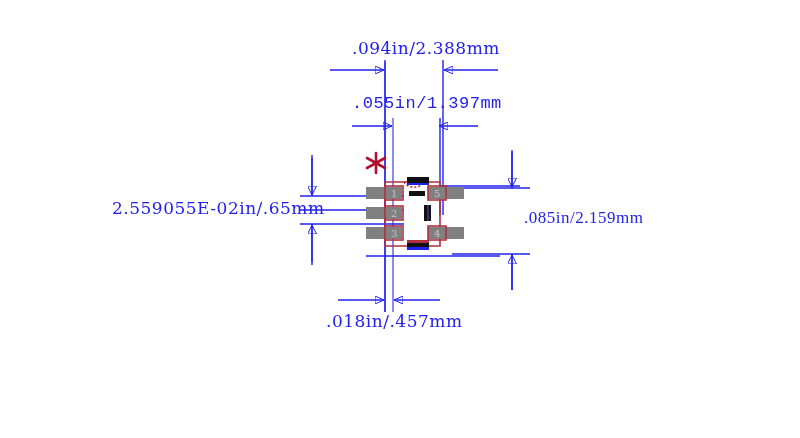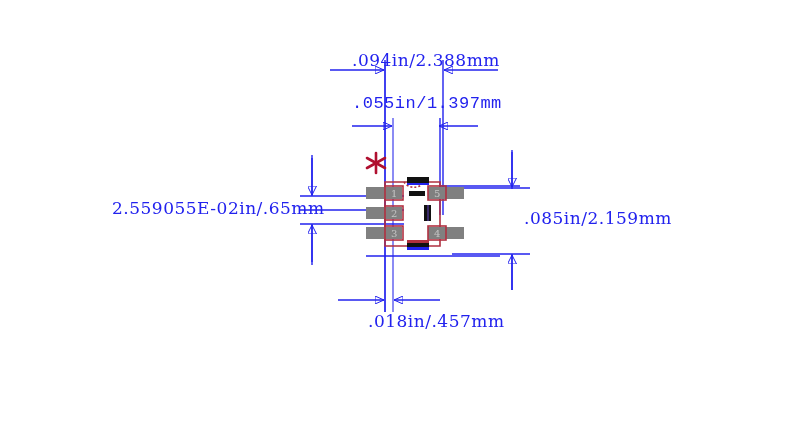--- a/index.html
+++ b/index.html
@@ -144,23 +144,23 @@
     </g>
 
     <g stroke="#b01030" stroke-width="2.6" stroke-linecap="round">
       <line x1="376" y1="153" x2="376" y2="173"></line>
       <line x1="367" y1="158" x2="385" y2="168"></line>
       <line x1="385" y1="158" x2="367" y2="168"></line>
     </g>
 
   </svg>
 
-  <div class="dim-label" style="left:352px; top:50px;">.094in/2.388mm</div>
+  <div class="dim-label" style="left:352px; top:38px;">.094in/2.388mm</div>
 
   <div class="dim-label" style="left:352px; top:94px;font-family:Liberation Mono, monospace;">.055in/1.397mm</div>
 
   <div class="dim-label" style="left:112px; top:198px;">2.559055E-02in/.65mm</div>
 
-  <div class="dim-label" style="left:524px; top:208px;">.085in/2.159mm</div>
+  <div class="dim-label" style="left:524px; top:208px;font-family:Liberation Serif, serif;">.085in/2.159mm</div>
 
-  <div class="dim-label" style="left:326px; top:311px;margin-left:42px;">.018in/.457mm</div>
+  <div class="dim-label" style="left:326px; top:311px;">.018in/.457mm</div>
 
 </div>
 
 </body></html>

